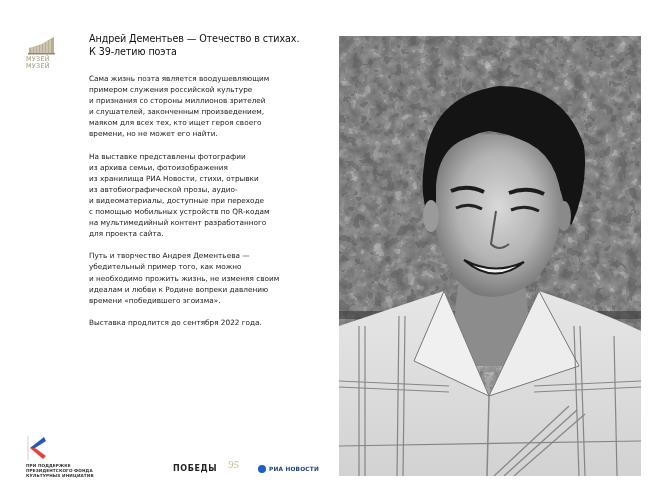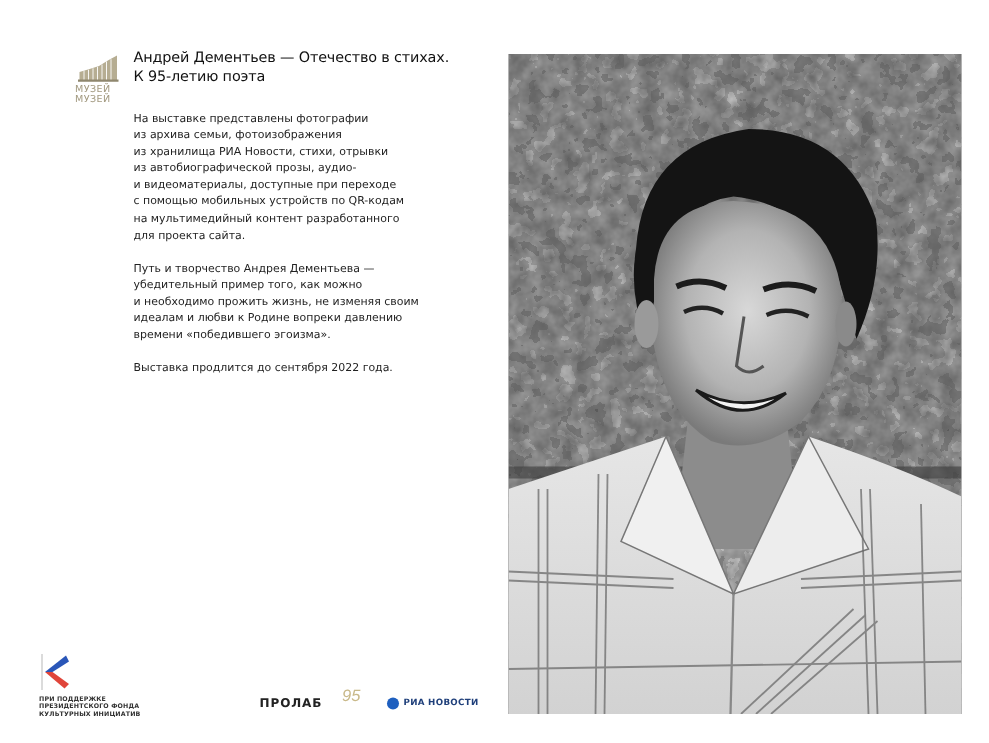--- a/index.html
+++ b/index.html
@@ -1,35 +1,35 @@
 <!DOCTYPE html>
 <html><head>
 <meta charset="utf-8">
 <style>
   html, body { margin:0; padding:0; background:#ffffff; }
   body { width:659px; height:495px; position:relative; overflow:hidden; font-family:"DejaVu Sans", sans-serif; color:#1a1a1a; }
 
-  .museum-logo { position:absolute; left:26px; top:34px; width:34px; height:60px;margin-left:24px; }
+  .museum-logo { position:absolute; left:26px; top:34px; width:34px; height:60px; }
   .museum-logo .arc { position:absolute; left:2px; top:2px; width:28px; height:20px; }
   .museum-logo .ml-text { position:absolute; left:0; top:22px; width:34px; font-size:6.4px; line-height:7px; color:#a39a80; letter-spacing:0.3px; text-align:left; }
 
   .title { position:absolute; left:89px; top:32px; width:250px; font-weight:normal; font-size:9.6px; line-height:13px; color:#111; letter-spacing:-0.1px; }
 
   .body-text { position:absolute; left:89px; top:73px; width:245px; font-size:7.3px; line-height:11.1px; color:#222; }
   .body-text p { margin:0 0 11px 0; white-space:pre-line; }
 
   .photo { position:absolute; left:339px; top:36px; width:302px; height:440px; overflow:hidden; background:#6a6a6a; }
   .photo svg { display:block; }
 
   .footer-fund { position:absolute; left:26px; top:436px; width:90px; }
   .fund-mark { width:22px; height:24px; position:relative; }
   .fund-text { font-size:4.2px; line-height:5px; color:#333; font-weight:bold; margin-top:3px; letter-spacing:0.1px; }
 
   .partner-prolab { position:absolute; left:173px; top:464px; font-size:8px; font-weight:bold; color:#222; letter-spacing:0.6px; }
-  .partner-95 { position:absolute; left:228px; top:458px; width:18px; height:22px; color:#c9b98a; font-size:11px; font-style:italic; font-family:Liberation Sans, sans-serif; }
+  .partner-95 { position:absolute; left:228px; top:458px; width:18px; height:22px; color:#c9b98a; font-size:11px; font-style:italic; font-family:Liberation Serif, serif; }
   .partner-ria { position:absolute; left:258px; top:465px; display:flex; align-items:center; gap:3px; }
   .ria-dot { width:8px; height:8px; border-radius:50%; background:#1e5fbf; }
   .ria-label { font-size:5.8px; font-weight:bold; color:#1f3f7a; letter-spacing:0.2px; }
 </style>
 </head>
 <body>
 
 <div class="museum-logo">
   <svg class="arc" viewBox="0 0 28 20" width="28" height="20">
     <path d="M1 18 L1 12 Q8 10 14 8 Q20 4 26 1 L26 18 Z" fill="#b6ad92"></path>
@@ -45,24 +45,30 @@
     <rect x="0" y="17" width="27" height="1.5" fill="#8f876e"></rect>
   </svg>
   <div class="ml-text">
     <div>МУЗЕЙ</div>
     <div>МУЗЕЙ</div>
   </div>
 </div>
 
 <div class="title">
   <div>Андрей Дементьев — Отечество в стихах.</div>
-  <div>К 95-летию поэта</div>
+  <div>К 39-летию поэта</div>
 </div>
 
 <div class="body-text">
+  <p>Сама жизнь поэта является воодушевляющим
+примером служения российской культуре
+и признания со стороны миллионов зрителей
+и слушателей, законченным произведением,
+маяком для всех тех, кто ищет героя своего
+времени, но не может его найти.</p>
   <p>На выставке представлены фотографии
 из архива семьи, фотоизображения
 из хранилища РИА Новости, стихи, отрывки
 из автобиографической прозы, аудио-
 и видеоматериалы, доступные при переходе
 с помощью мобильных устройств по QR-кодам
 на мультимедийный контент разработанного
 для проекта сайта.</p>
   <p>Путь и творчество Андрея Дементьева —
 убедительный пример того, как можно
@@ -154,18 +160,18 @@
       <path d="M4 12 L9 12 L20 20 L17 23 Z" fill="#e0453a"></path>
     </svg>
   </div>
   <div class="fund-text">
     <div>ПРИ ПОДДЕРЖКЕ</div>
     <div>ПРЕЗИДЕНТСКОГО ФОНДА</div>
     <div>КУЛЬТУРНЫХ ИНИЦИАТИВ</div>
   </div>
 </div>
 
-<div class="partner-prolab">ПРОЛАБ</div>
+<div class="partner-prolab">ПОБЕДЫ</div>
 <div class="partner-95">95</div>
 <div class="partner-ria">
   <span class="ria-dot"></span>
   <span class="ria-label">РИА НОВОСТИ</span>
 </div>
 
 </body></html>

